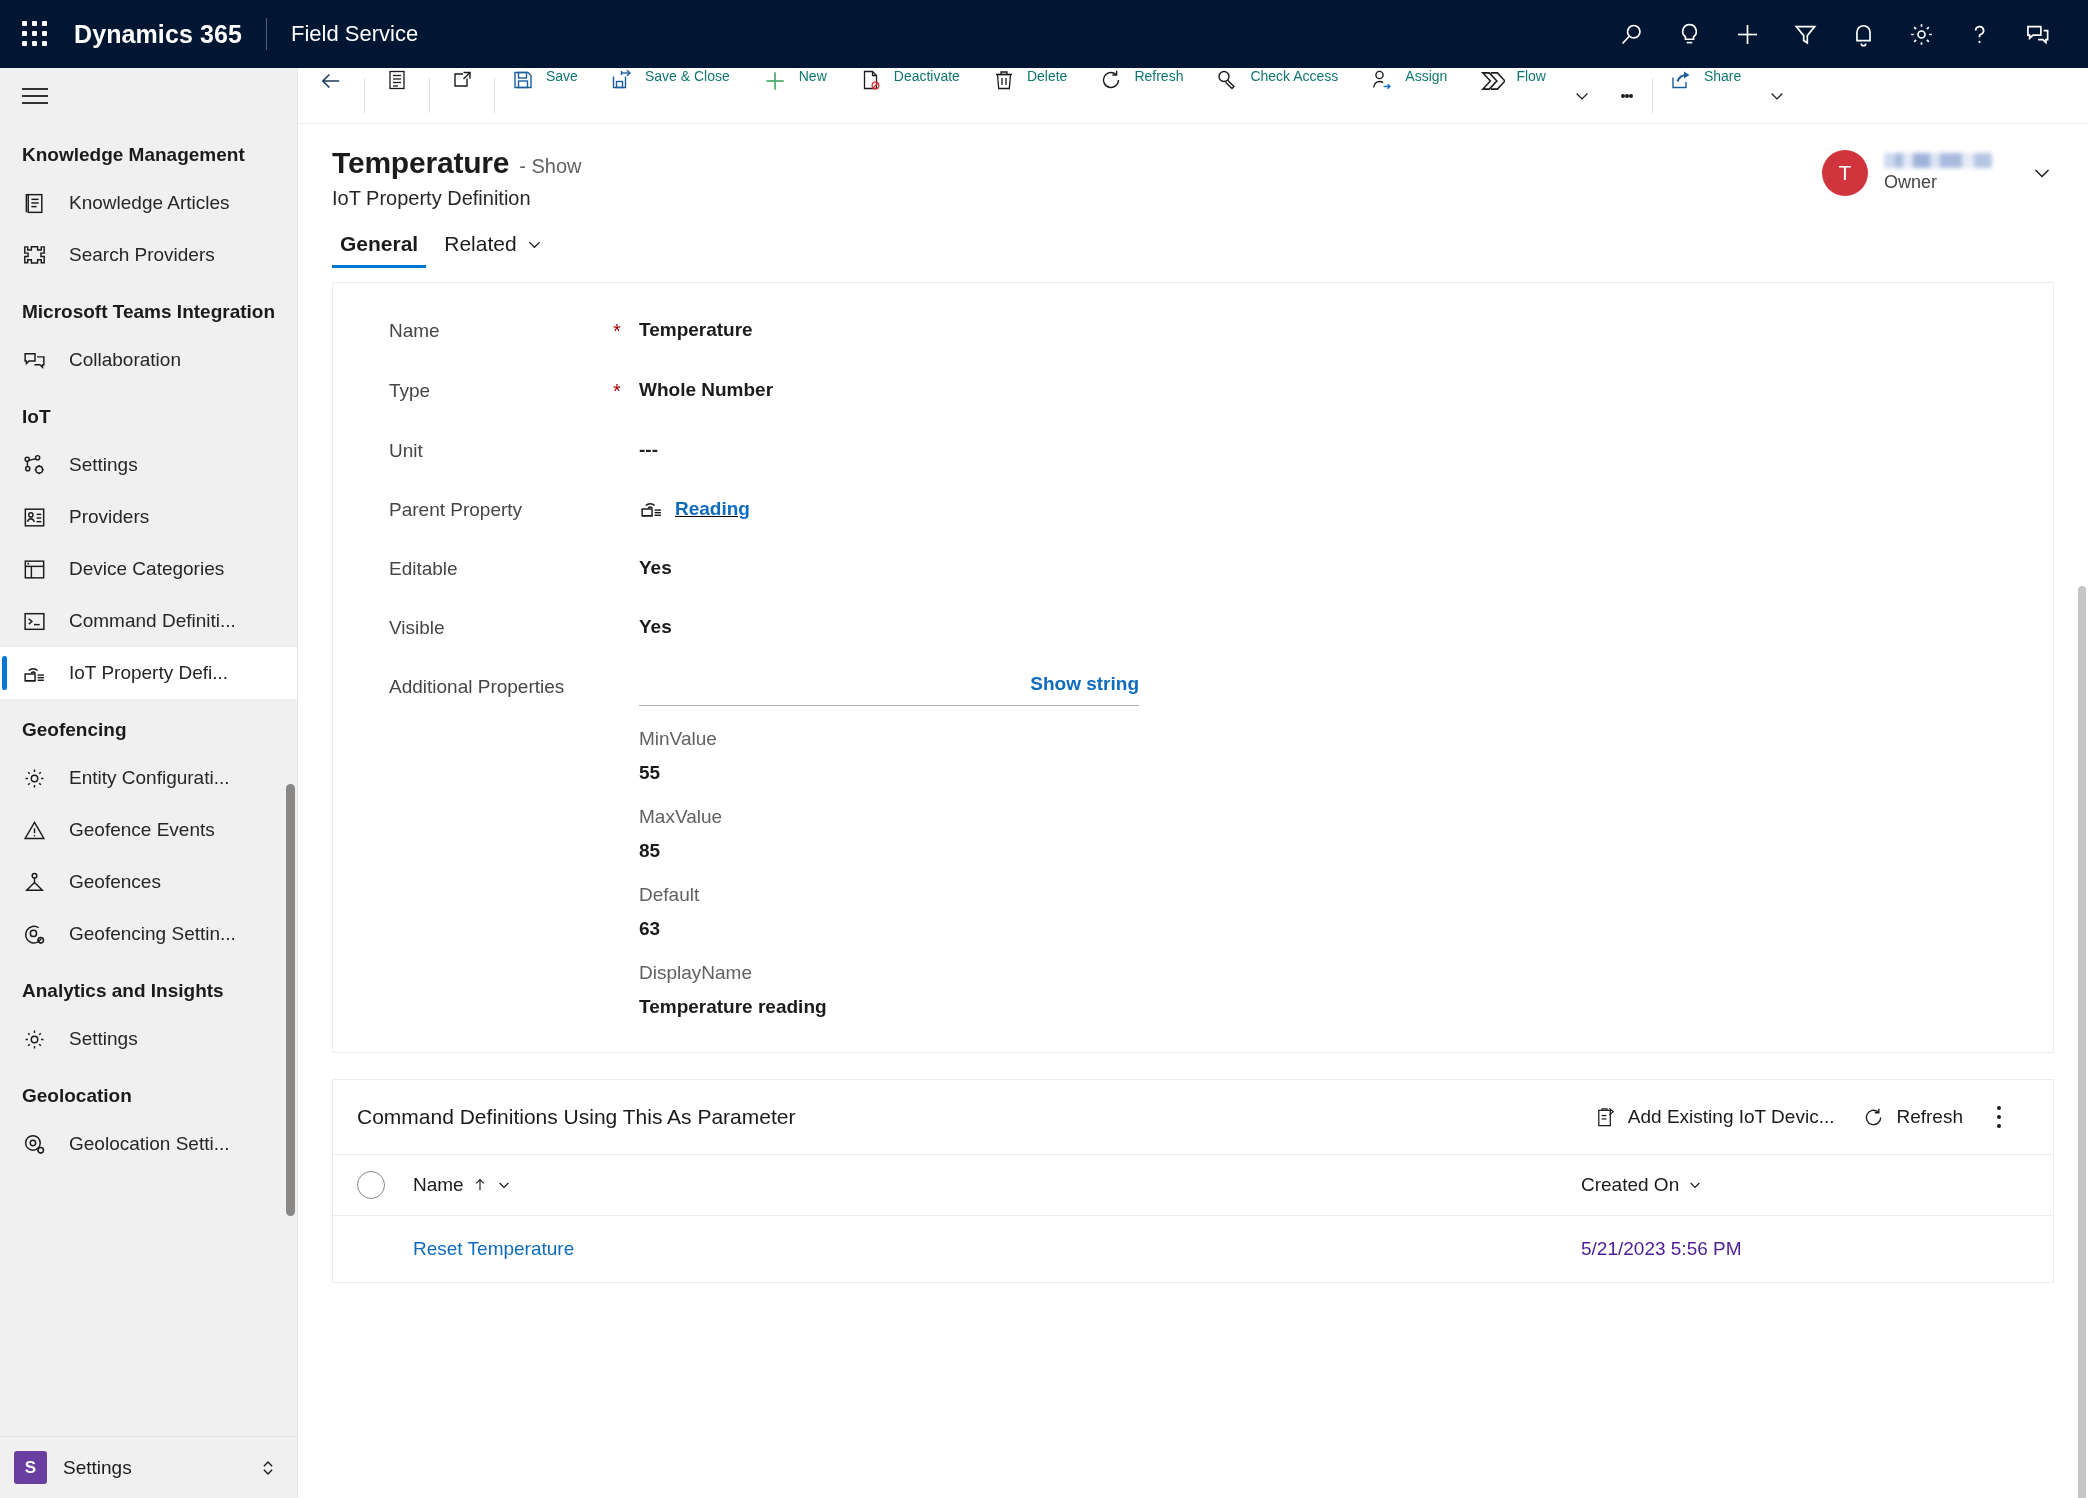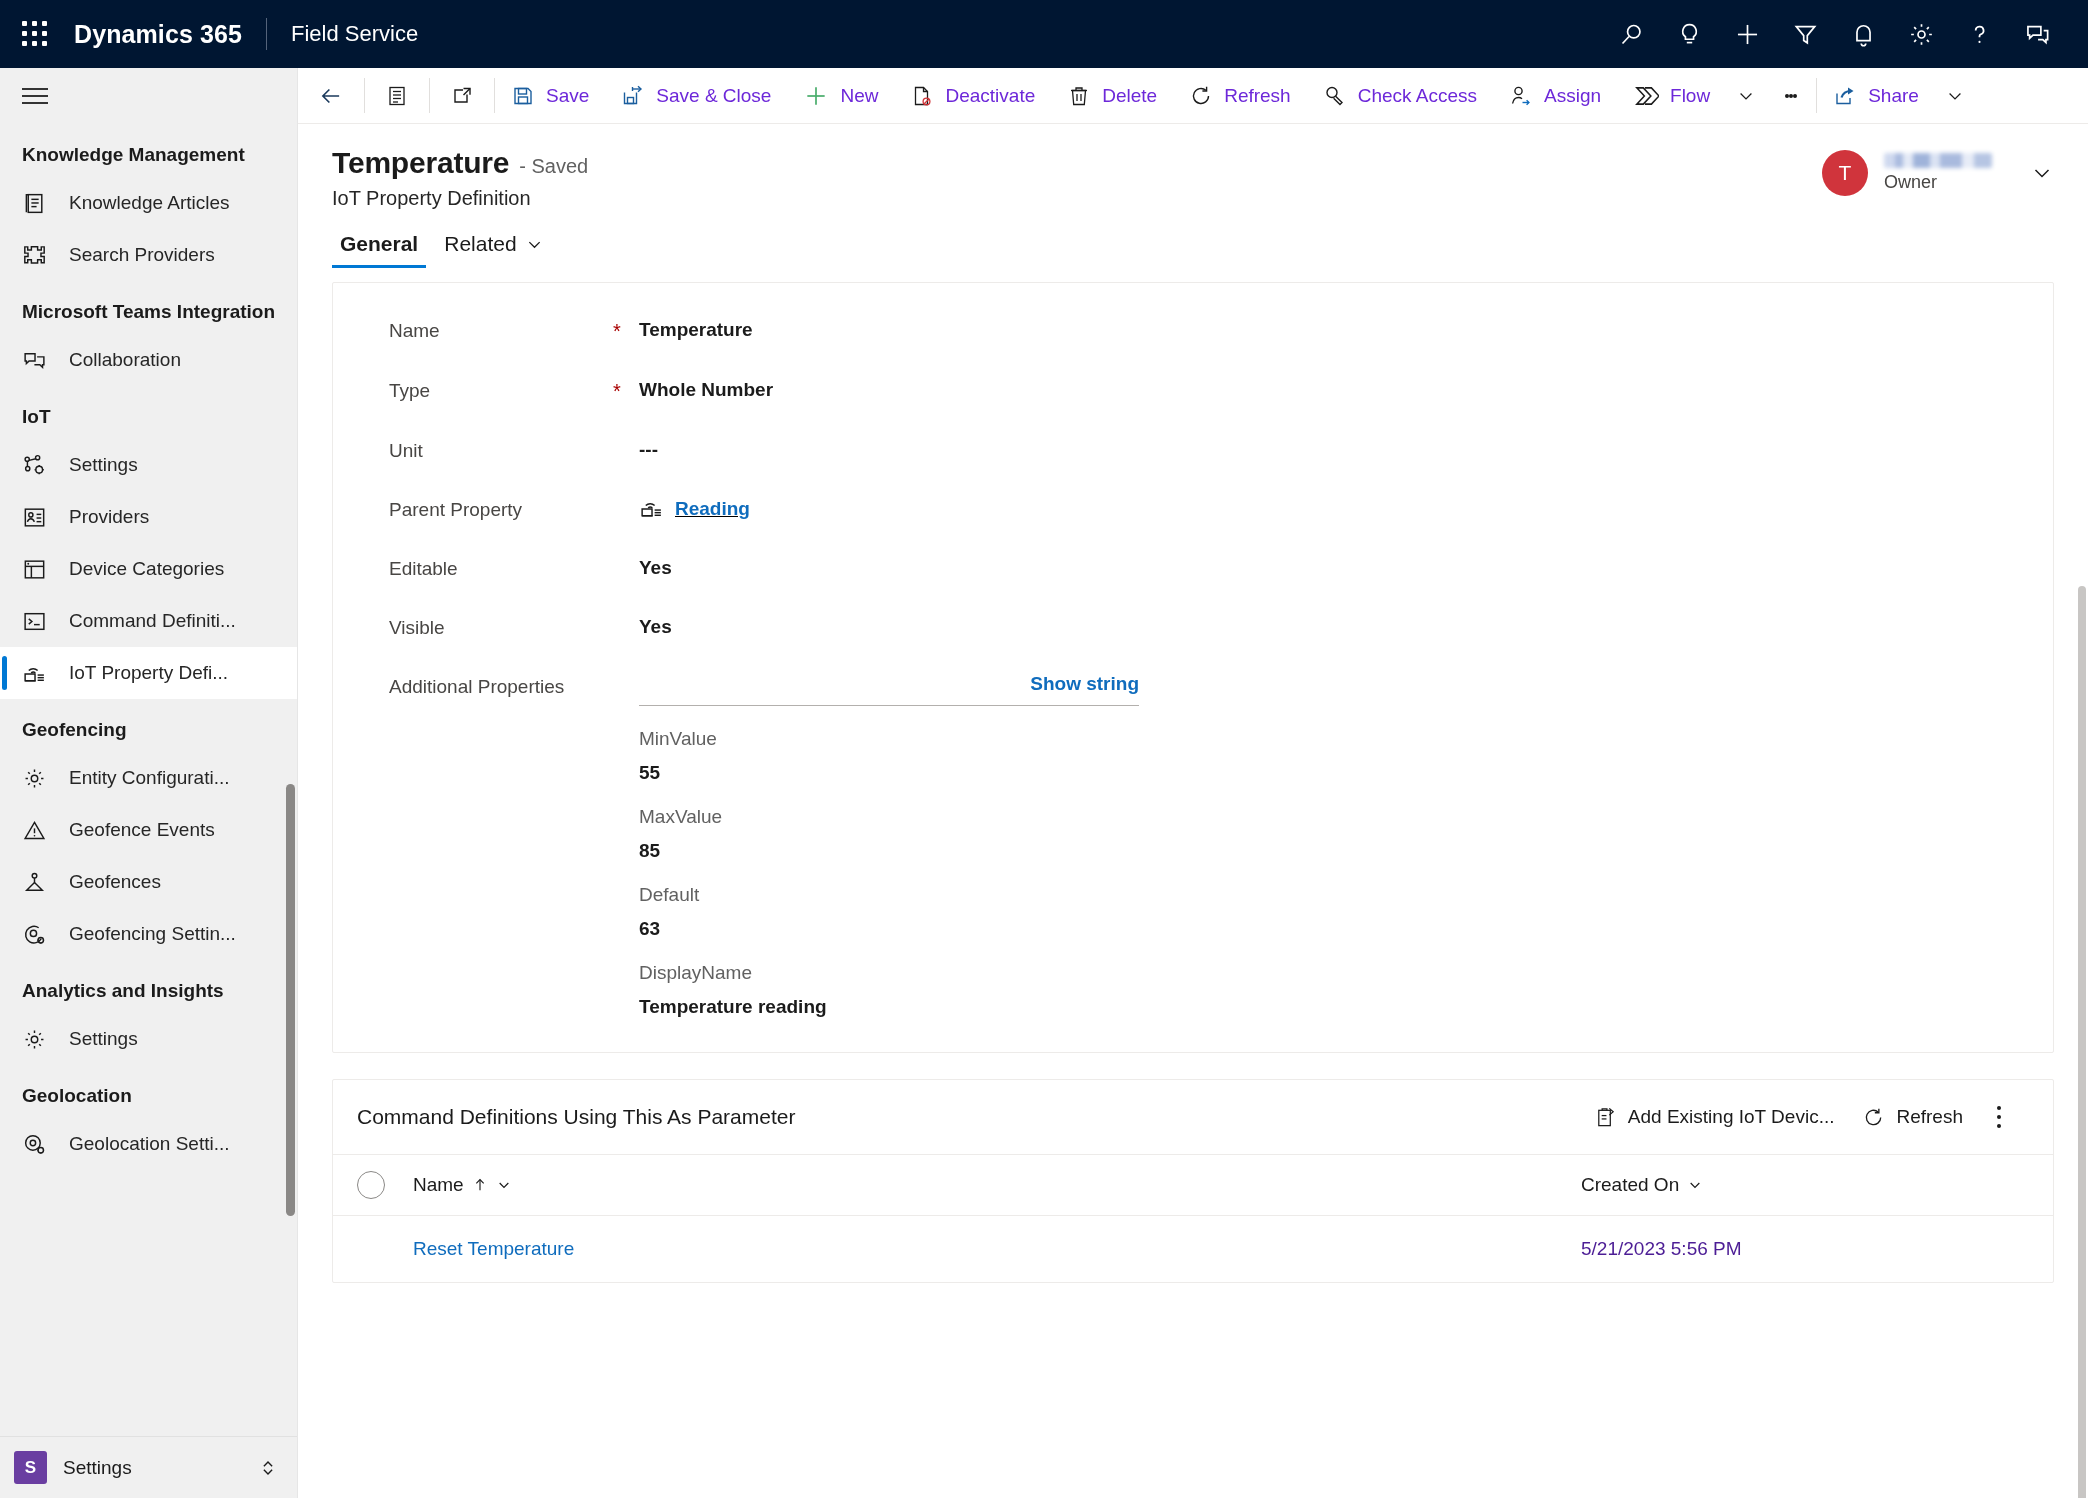--- a/index.html
+++ b/index.html
@@ -69,22 +69,22 @@
     display: flex; align-items: center; justify-content: center; font-size: 17px; font-weight: 600; margin-right: 16px;
   }
   .site-name { font-size: 19px; color: #1b1b1b; flex: 1 1 auto; }
 
   
   .main { flex: 1 1 auto; display: flex; flex-direction: column; min-width: 0; background: #fff; position: relative; }
 
   
   .cmdbar { height: 56px; display: flex; align-items: stretch; border-bottom: 1px solid #edebe9; }
   .cmd-btn {
-    display: flex; align-items: center; gap: 11px; padding: 0 16px;
-    font-size: 19px; color: #6d28d9; cursor: pointer; white-space: nowrap;
+    display: flex; align-items: flex-start; gap: 11px; padding: 0 16px;
+    font-size: 14px; color: #0f766e; cursor: pointer; white-space: nowrap;
   }
   .cmd-icononly { padding: 0 20px; justify-content: center; }
   .cmd-sep { width: 1px; background: #e1dfdd; margin: 10px 0; flex: 0 0 1px; }
   .cmd-chev { padding: 0 10px; display:flex; align-items:center; cursor:pointer; }
   .cmd-dots { width: 50px; display: flex; align-items: center; justify-content: center; cursor: pointer; }
   .cmd-dots i { display: block; width: 4px; height: 4px; background: #1b1b1b; border-radius: 50%; margin: 2.5px 0; }
 
   
   .rec-header { display: flex; align-items: flex-start; padding: 22px 34px 0 34px; }
   .rec-titles { flex: 1 1 auto; }
@@ -542,21 +542,21 @@
           <svg class="svgico" width="20" height="20" viewBox="0 0 24 24" fill="none" stroke="#1b1b1b" stroke-width="1.5">
               <path d="M5.5 9 12 15.5 18.5 9"></path>
             </svg>
         </div>
       </div>
 
       <div class="rec-header">
         <div class="rec-titles">
           <div class="rec-title-line">
             <span class="rec-title">Temperature</span>
-            <span class="rec-saved">- Saved</span>
+            <span class="rec-saved">- Show</span>
           </div>
           <div class="rec-sub">IoT Property Definition</div>
         </div>
         <div class="owner-box">
           <div class="avatar">T</div>
           <div class="owner-meta">
             <div class="owner-name-blur"></div>
             <div class="owner-role">Owner</div>
           </div>
           <span class="owner-chev">

